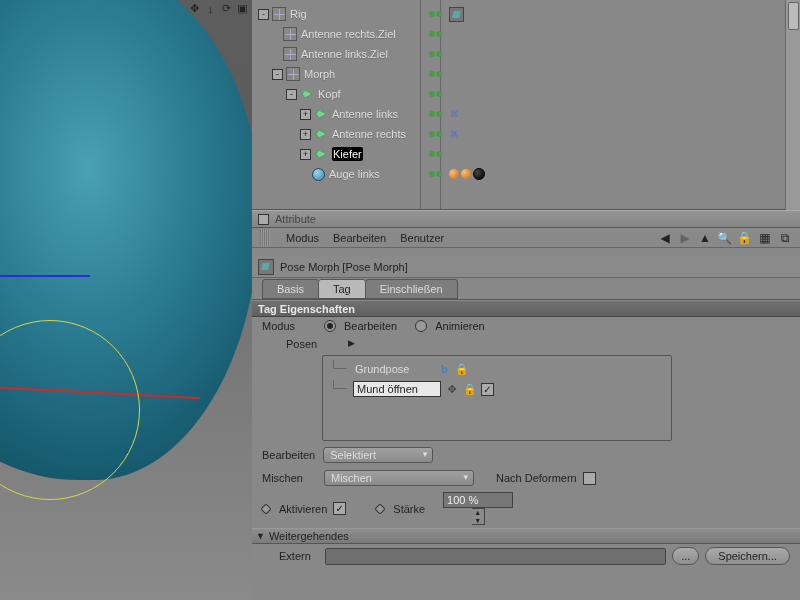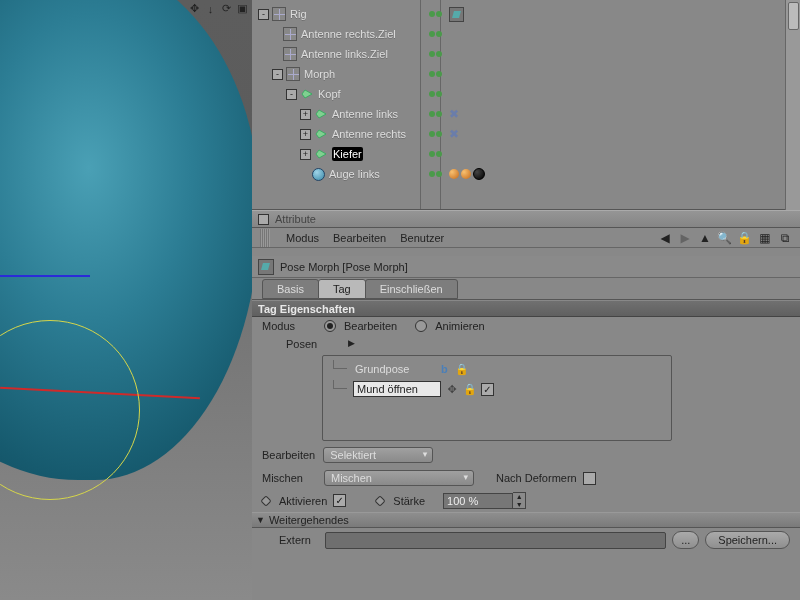--- a/index.html
+++ b/index.html
@@ -94,21 +94,21 @@
 .btn { background:linear-gradient(#aaa,#8f8f8f); border:1px solid #555; border-radius:10px; padding:2px 12px; color:#222; cursor:pointer;}
 .btn-wide { flex:1; text-align:center; }
 .poseaddrow { display:flex; align-items:center; padding:4px 10px; gap:8px;}
 
 .dropdown { background:linear-gradient(#a0a0a0,#8a8a8a); border:1px solid #555; border-radius:3px; padding:1px 18px 1px 6px; position:relative; min-width:110px; color:#ddd;}
 .dropdown::after { content:"▾"; position:absolute; right:5px; top:1px; font-size:9px; color:#ddd;}
 
 .checkbox { width:13px; height:13px; border:1px solid #333; background:#aaa; display:inline-flex; align-items:center; justify-content:center; font-size:10px;}
 .checkbox.checked::after { content:"✓"; color:#111; }
 
-.spinner { display:flex; align-items:center; }
+.spinner { display:flex; align-items:center;flex-direction:column; }
 .spinner input { width:70px; background:#777; border:1px solid #444; color:#eee; padding:1px 3px; font-size:11px;}
 .spinner .arrows { width:13px; height:17px; background:#8a8a8a; border:1px solid #444; border-left:none; display:flex; flex-direction:column;}
 .spinner .arrows span { flex:1; font-size:7px; text-align:center; line-height:7px; color:#222;}
 
 .collapse-head { height:16px; background:linear-gradient(#8e8e8e,#7a7a7a); display:flex; align-items:center; padding-left:4px; gap:4px; color:#ddd; border-top:1px solid #999; border-bottom:1px solid #555;}
 .collapse-head .tri { font-size:9px; }
 
 .field-long { flex:1; background:#6f6f6f; border:1px solid #444; height:17px; border-radius:2px;}
 .iconbtn { width:22px; height:17px; background:linear-gradient(#a5a5a5,#8c8c8c); border:1px solid #555; border-radius:8px; display:inline-flex; align-items:center; justify-content:center; font-size:10px;}
 .animdot { width:8px; height:8px; border:1px solid #333; border-radius:2px; background:#999; transform:rotate(45deg); margin-right:3px;}

